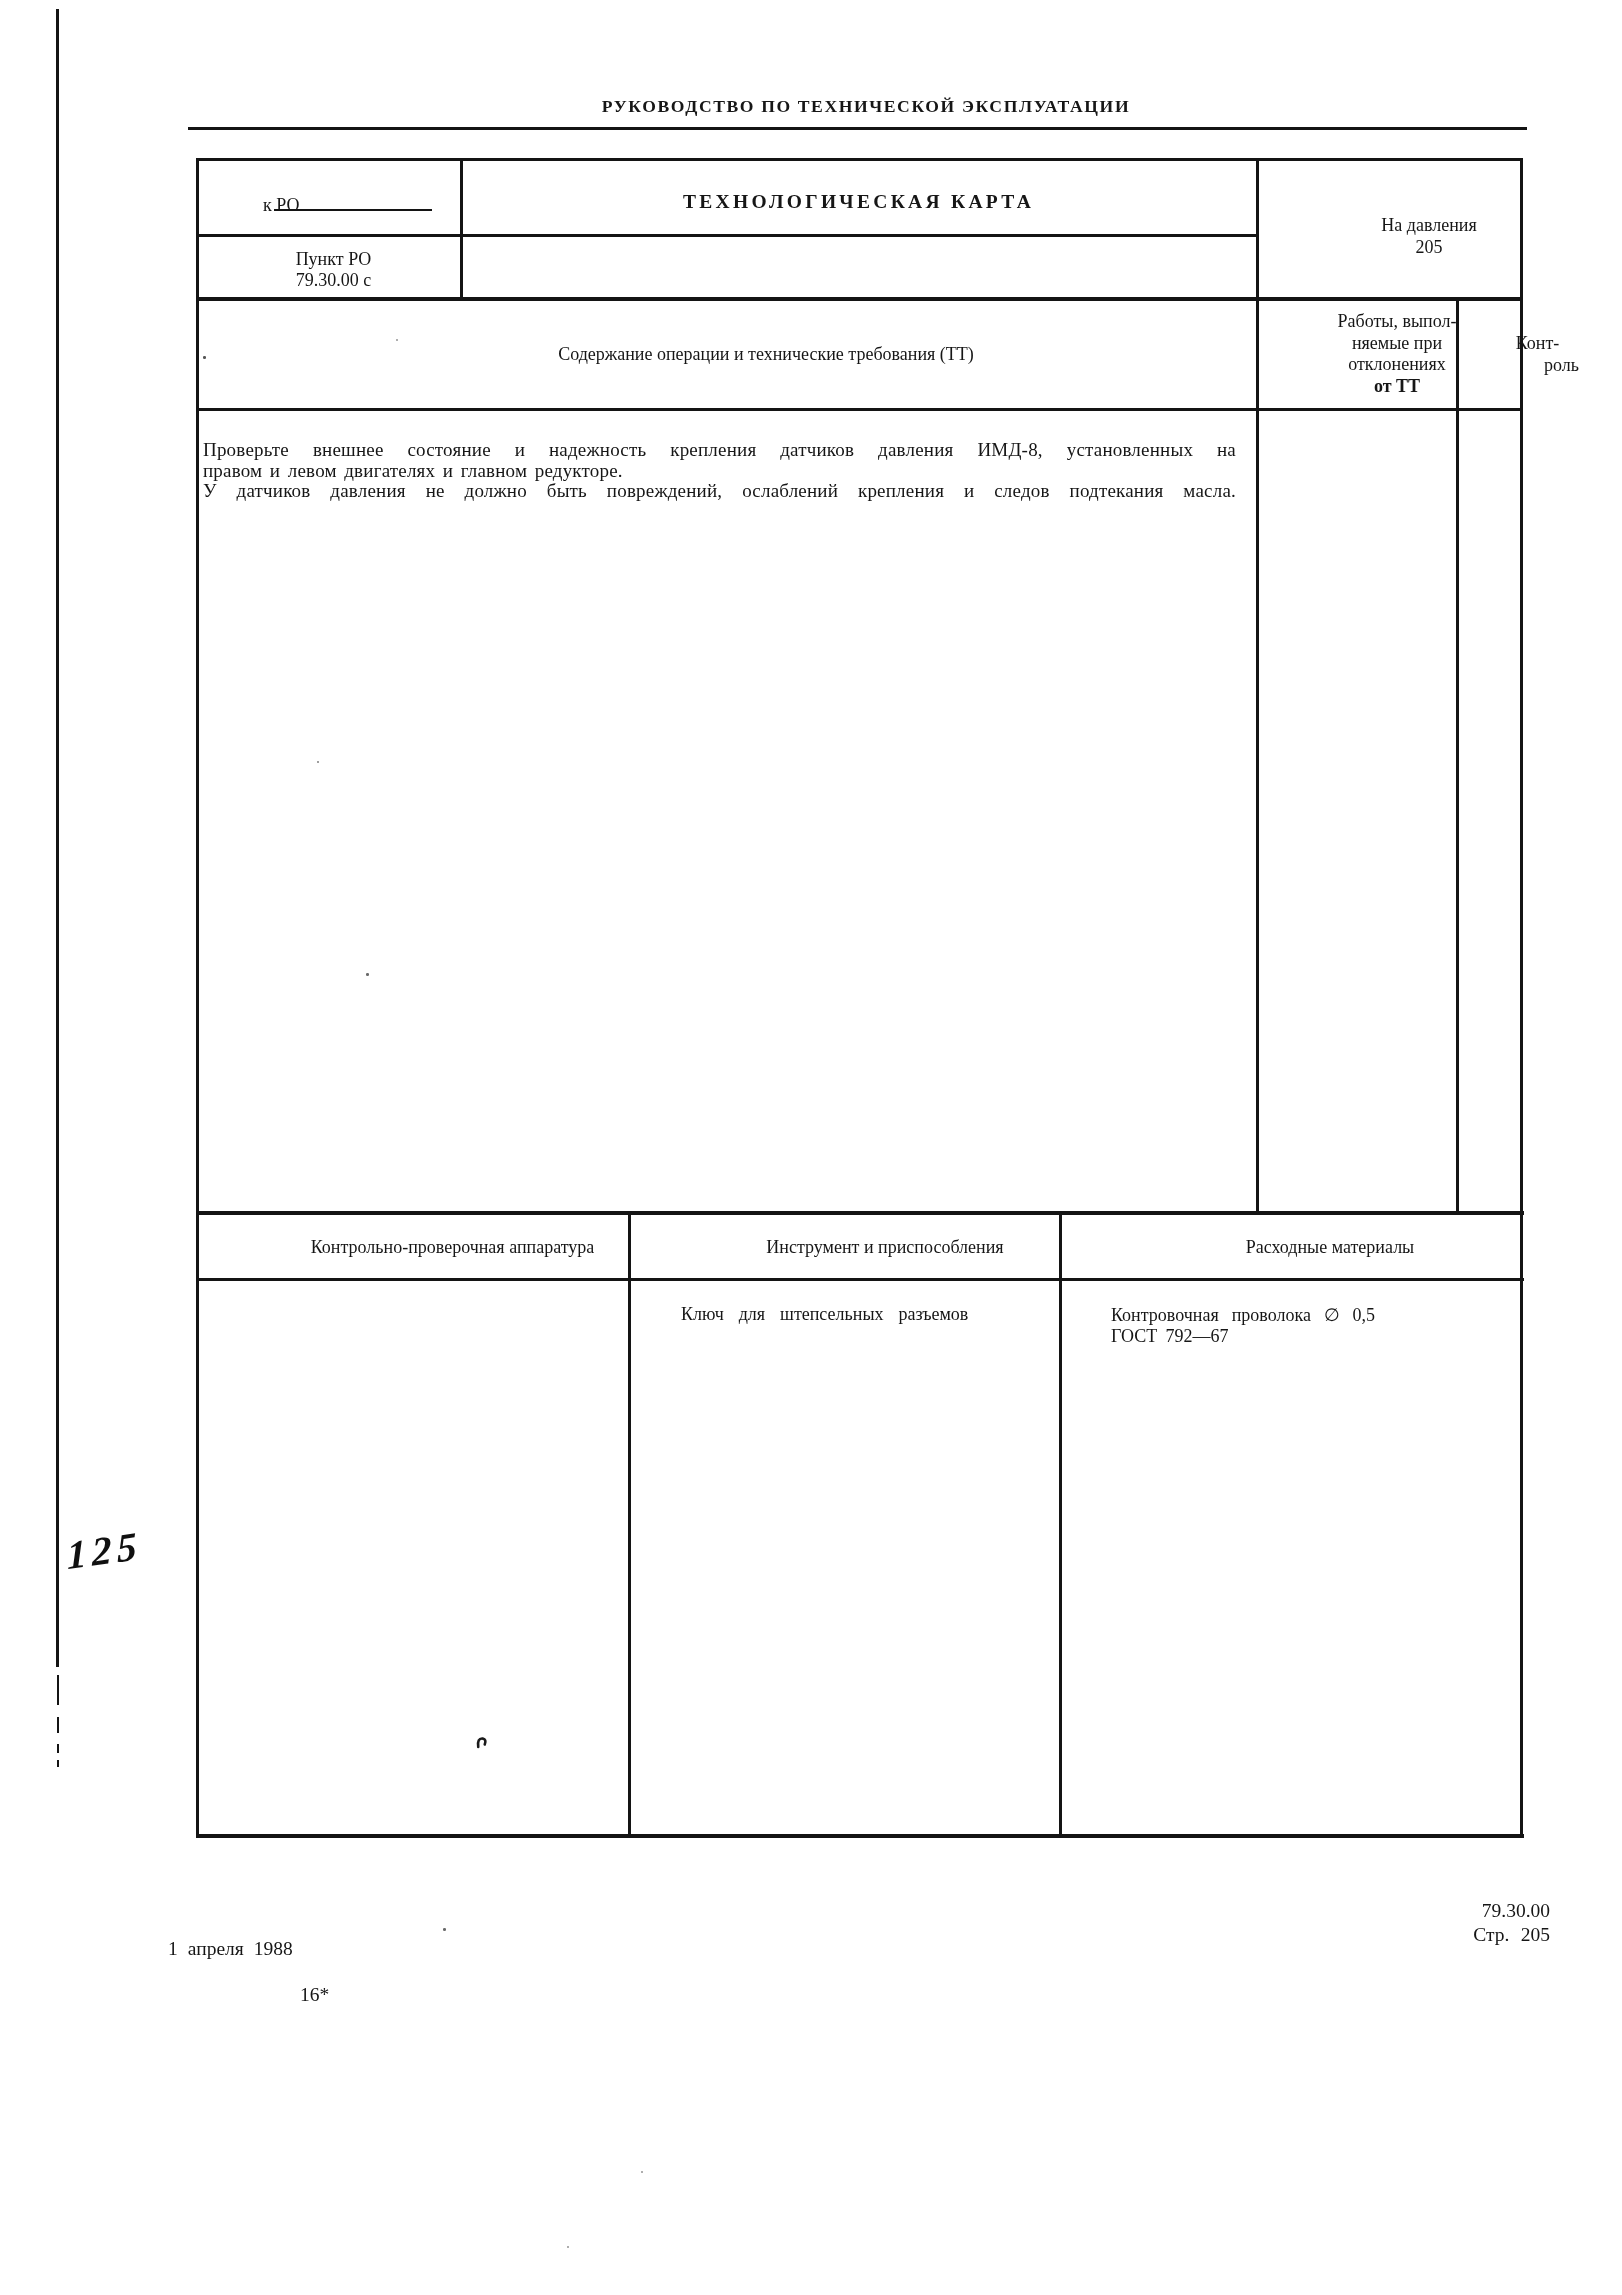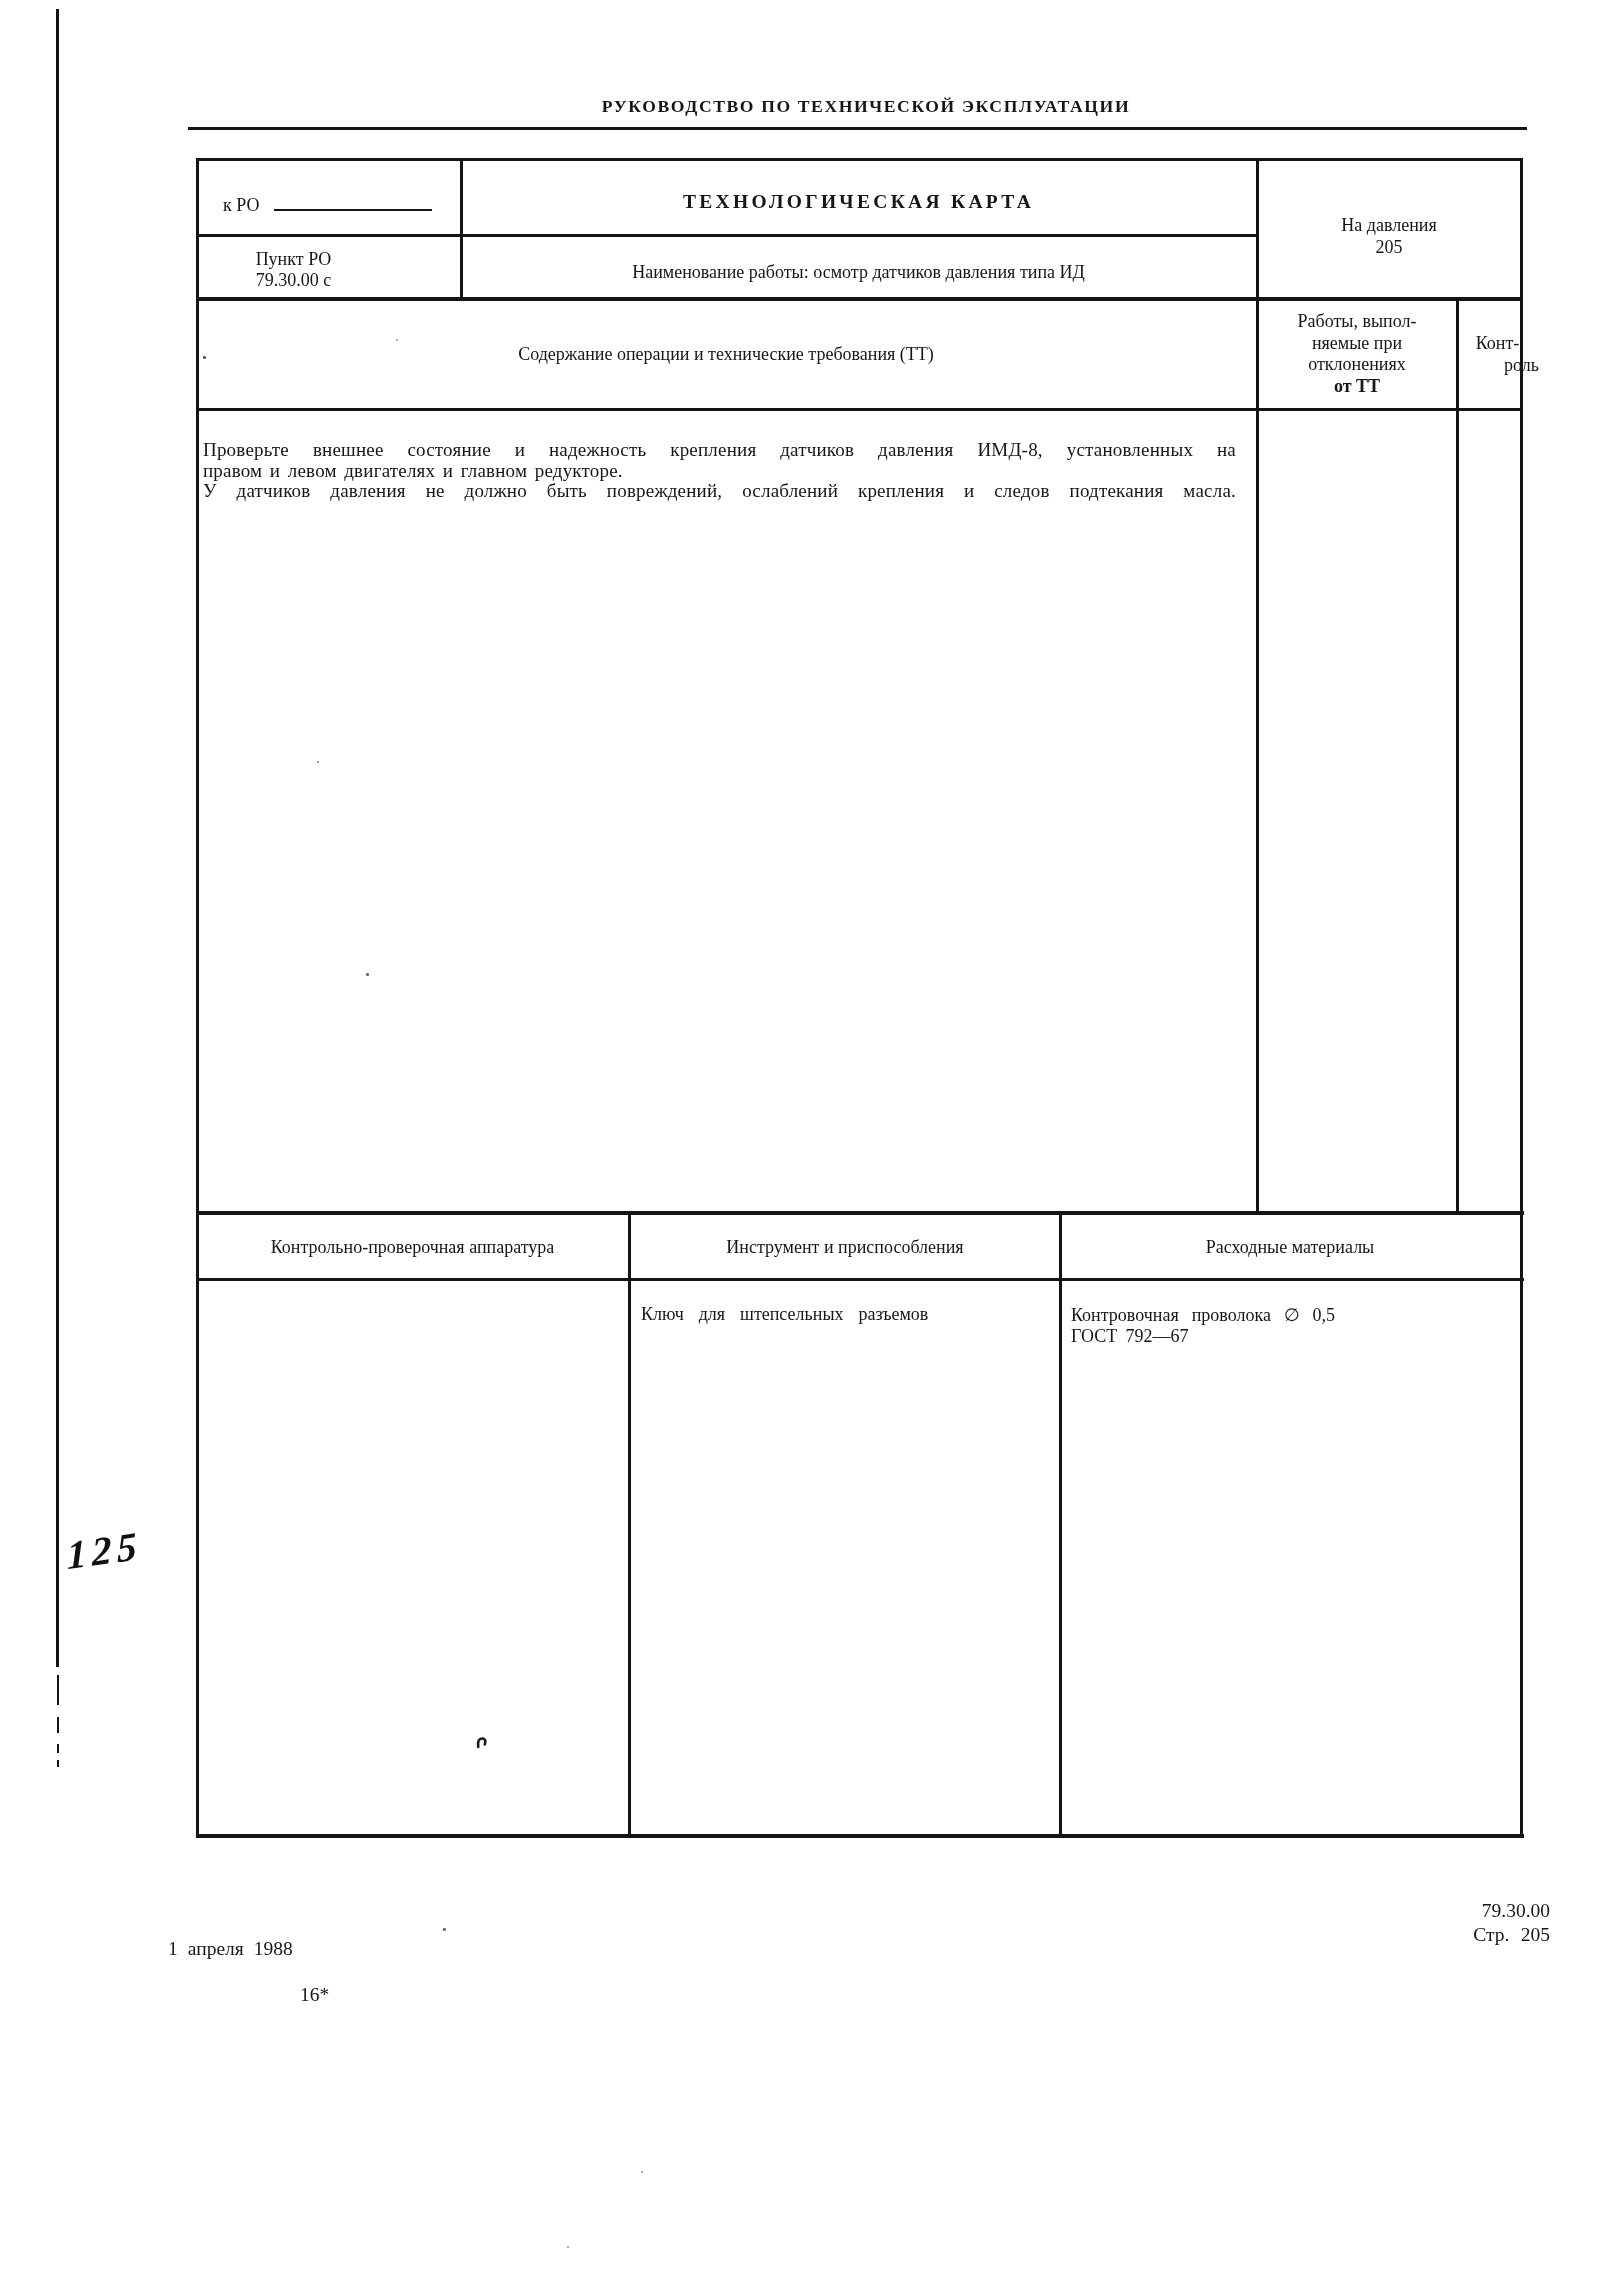--- a/index.html
+++ b/index.html
@@ -15,21 +15,21 @@
   .vline{position:absolute;background:#141414;}
   .hline{position:absolute;background:#141414;}
   .txt{position:absolute;white-space:nowrap;}
   .ctr{text-align:center;}
   .page-heading{
     font-size:17.6px;font-weight:bold;letter-spacing:1.6px;
   }
   .card-title{
     font-size:19.5px;font-weight:bold;letter-spacing:3.3px;
   }
-  .cell-text{font-size:18px;line-height:21.5px;}
+  .cell-text{font-size:18px;line-height:21.5px;margin-left:40px;}
   .body-block{
     position:absolute;font-size:19px;line-height:20.5px;
     letter-spacing:0.2px;word-spacing:2.6px;white-space:normal;
   }
   .body-block .jline{text-align:justify;text-align-last:justify;}
   .hand{
     font-size:40px;font-style:italic;font-weight:bold;
     letter-spacing:5.2px;color:#101010;
     transform:rotate(-8deg) skewX(-6deg);
     transform-origin:left top;
@@ -65,21 +65,20 @@
   <div class="hline" style="left:196px;top:408px;width:1327px;height:3.3px;"></div>
 
   <div class="txt cell-text" style="left:223px;top:195px;">к РО</div>
   <div class="hline" style="left:274px;top:209px;width:158px;height:2px;"></div>
 
   <div class="txt cell-text ctr" style="left:196px;top:249px;width:195px;">Пункт РО</div>
   <div class="txt cell-text ctr" style="left:196px;top:270px;width:195px;">79.30.00 с</div>
 
   <div class="txt card-title ctr" style="left:462px;top:191px;width:793px;">ТЕХНОЛОГИЧЕСКАЯ КАРТА</div>
 
-  <div class="txt cell-text ctr" style="left:462px;top:262px;width:793px;">Наименование работы: осмотр датчиков давления типа ИД</div>
 
   <div class="txt cell-text ctr" style="left:1258px;top:215px;width:262px;">На давления</div>
   <div class="txt cell-text ctr" style="left:1258px;top:237px;width:262px;">205</div>
 
   <div class="txt cell-text ctr" style="left:196px;top:344px;width:1060px;">Содержание операции и технические требования (ТТ)</div>
 
   <div class="txt cell-text ctr" style="left:1258px;top:311px;width:198px;">Работы, выпол-</div>
   <div class="txt cell-text ctr" style="left:1258px;top:333px;width:198px;">няемые при</div>
   <div class="txt cell-text ctr" style="left:1258px;top:354px;width:198px;">отклонениях</div>
   <div class="txt cell-text ctr" style="left:1258px;top:376px;width:198px;font-weight:bold;">от  ТТ</div>

